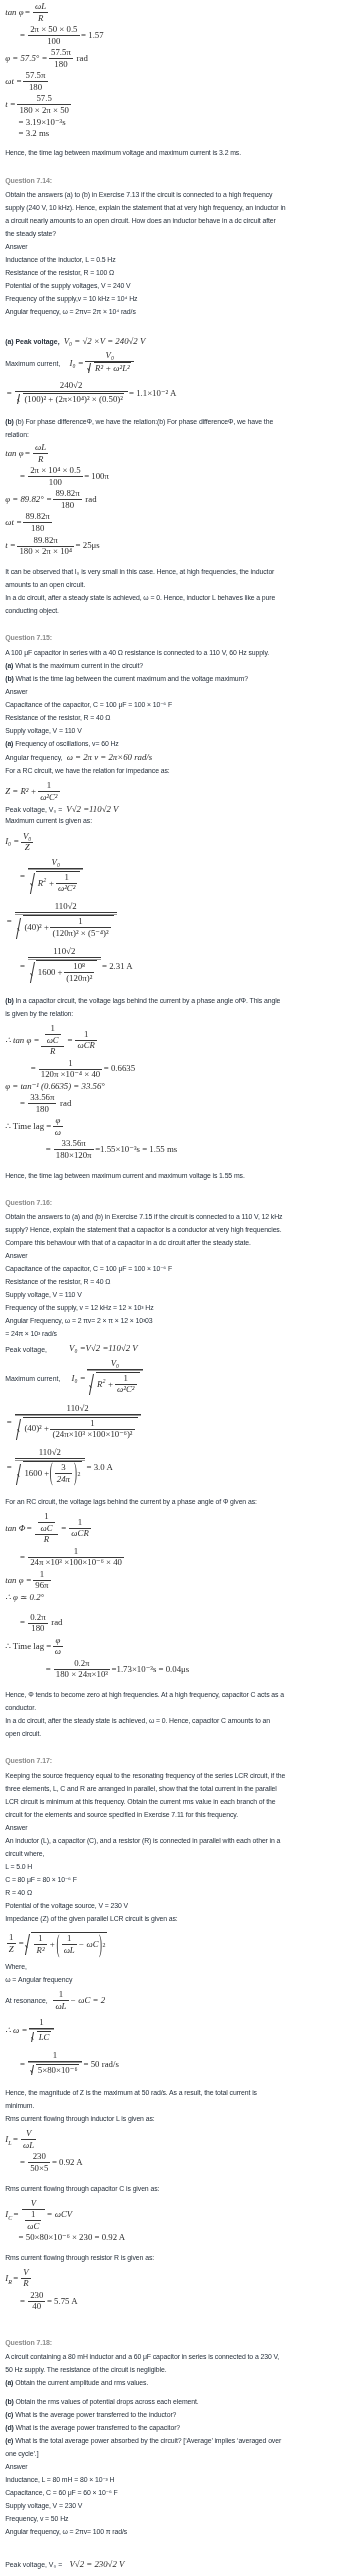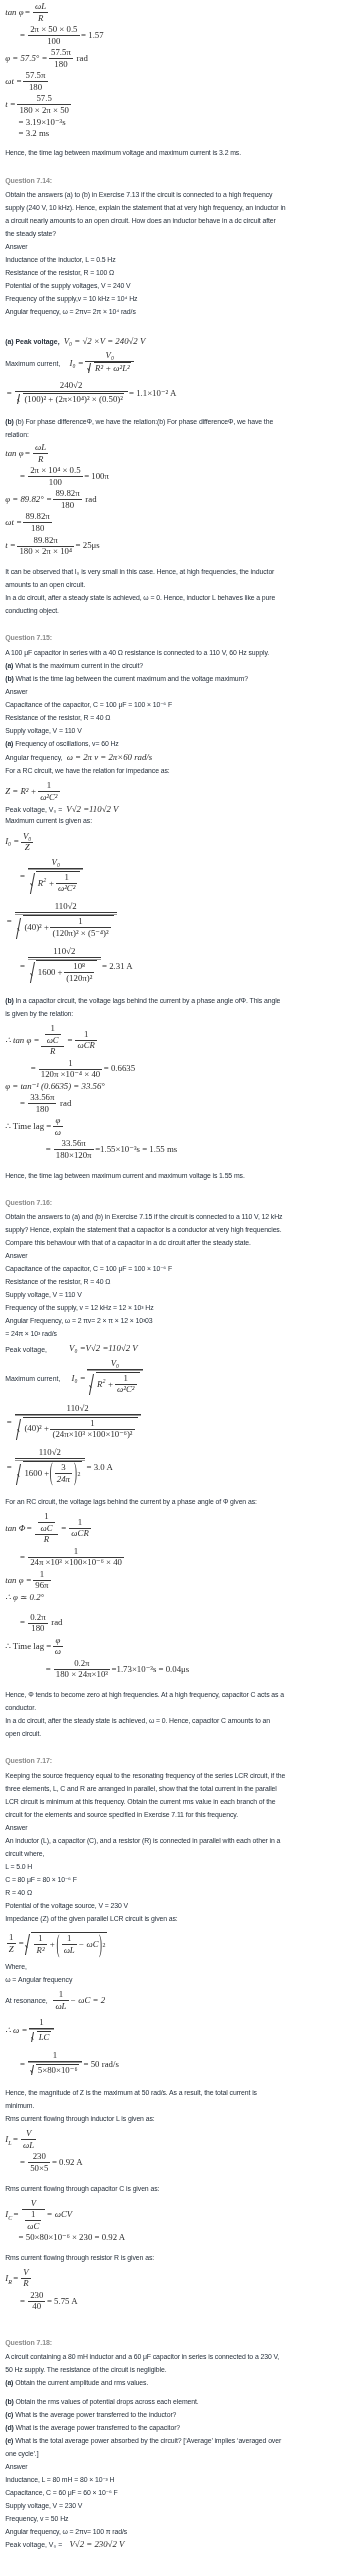--- a/index.html
+++ b/index.html
@@ -774,21 +774,21 @@
   <p class="p"><span class="b">(c)</span> What is the average power transferred to the inductor?</p>
   <p class="p"><span class="b">(d)</span> What is the average power transferred to the capacitor?</p>
   <p class="p"><span class="b">(e)</span> What is the total average power absorbed by the circuit? [‘Average’ implies ‘averaged over one cycle’.]</p>
   <p class="p">Answer</p>
   <p class="p">Inductance, L = 80 mH = 80 × 10⁻³ H</p>
   <p class="p">Capacitance, C = 60 μF = 60 × 10⁻⁶ F</p>
   <p class="p">Supply voltage, V = 230 V</p>
   <p class="p">Frequency, v = 50 Hz</p>
   <p class="p">Angular frequency, ω = 2πv= 100 π rad/s</p>
 
-  <div class="labelrow" style="margin-top:2px">
+  <div class="labelrow" style="margin-top:22px">
     <span class="lbl">Peak voltage, V₀ =</span>
     <span class="math" style="margin-left:3.1px">
           <span class="mi">V√2 = 230√2 V</span>
         </span>
   </div>
 
   <div class="sp"></div>
 </div>
 </div>
 

